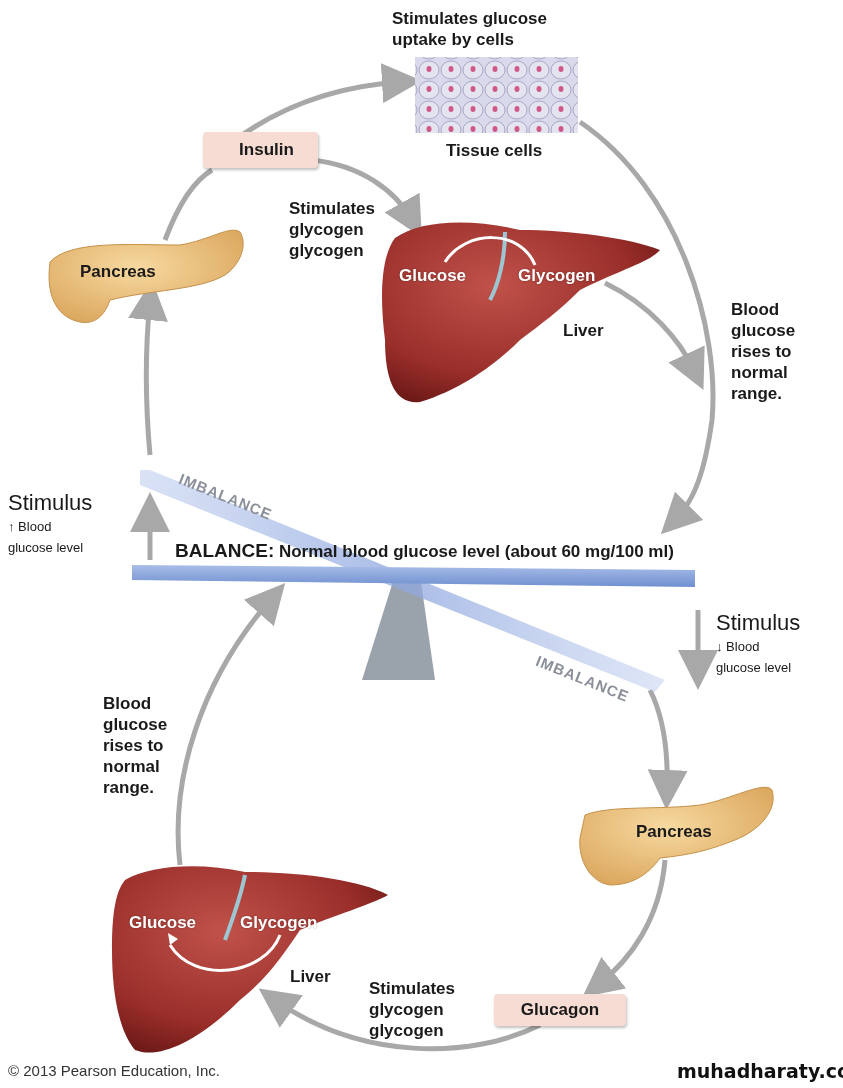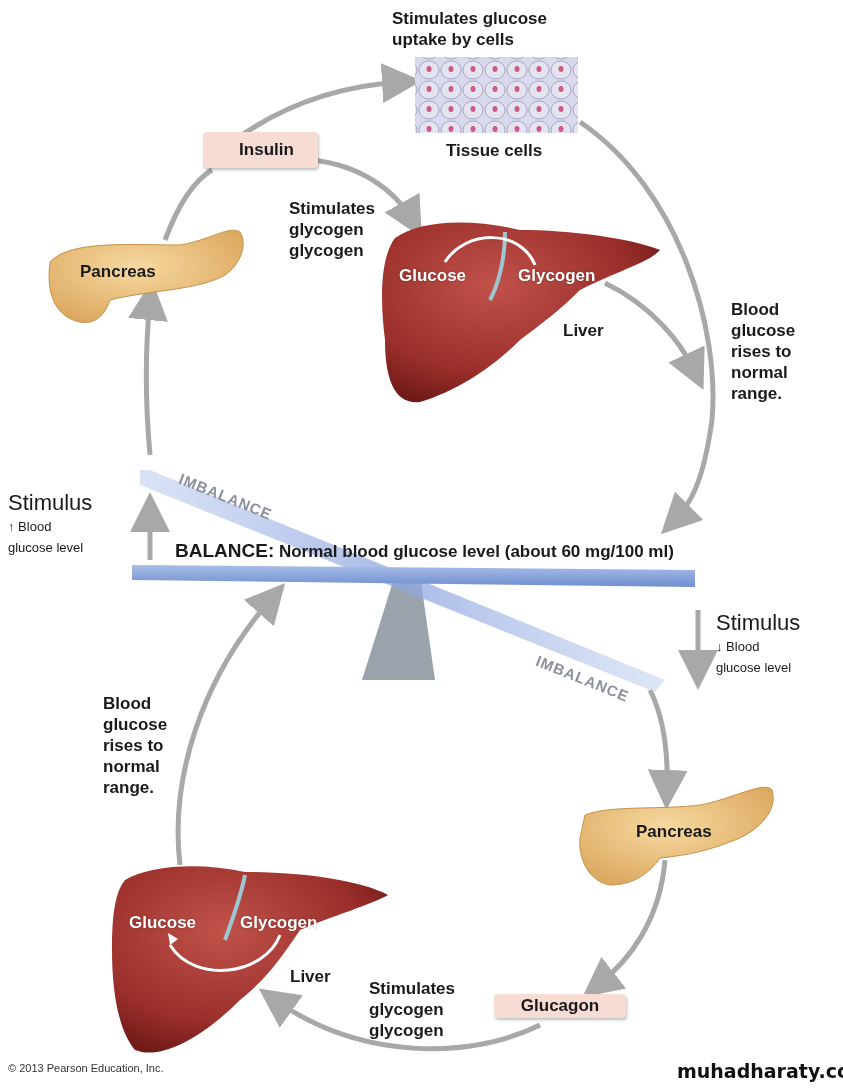--- a/index.html
+++ b/index.html
@@ -4,21 +4,21 @@
 <style>
   html,body{margin:0;padding:0;background:#fff;}
   body{width:843px;height:1088px;position:relative;overflow:hidden;font-family:"Liberation Sans",sans-serif;color:#1a1a1a;}
   svg#art{position:absolute;left:0;top:0;}
   .lbl{position:absolute;font-weight:bold;font-size:17px;line-height:21px;color:#1a1a1a;}
   .wlbl{position:absolute;font-weight:bold;font-size:17px;color:#fff;text-shadow:0 0 2px rgba(0,0,0,.4);}
   .box{position:absolute;background:#f6dcd2;border-radius:4px;box-shadow:1px 2px 3px rgba(0,0,0,.25);font-weight:bold;font-size:17px;display:flex;align-items:center;justify-content:center;}
   .stim{position:absolute;font-weight:normal;font-size:22px;line-height:26px;}
   .sub{font-size:13px;line-height:21px;display:block;}
   .imb{position:absolute;font-weight:bold;font-size:15px;color:#8a8f99;letter-spacing:1px;}
-  .copy{position:absolute;font-size:11px;color:#333;}
+  .copy{position:absolute;font-size:15px;color:#333;}
   .wm{position:absolute;font-size:19px;font-weight:bold;color:#111;font-family:"DejaVu Sans",sans-serif;}
 </style>
 </head>
 <body>
 
 <svg id="art" width="843" height="1088" viewBox="0 0 843 1088">
   <defs>
     <marker id="ah" markerWidth="8" markerHeight="8" refX="4" refY="4" orient="auto" markerUnits="strokeWidth">
       <path d="M0,0 L8,4 L0,8 z" fill="#a8a8a8"></path>
     </marker>
@@ -130,16 +130,16 @@
 </div>
 <div class="lbl" style="left:636px;top:821px;">Pancreas</div>
 <div class="wlbl" style="left:129px;top:913px;">Glucose</div>
 <div class="wlbl" style="left:240px;top:913px;">Glycogen</div>
 <div class="lbl" style="left:290px;top:966px;">Liver</div>
 <div class="lbl" style="left:369px;top:978px;">
   <span>Stimulates</span><br>
   <span>glycogen</span><br>
   <span>glycogen</span>
 </div>
-<div class="box" style="left:494px;top:994px;width:132px;height:24px;">Glucagon</div>
+<div class="box" style="left:494px;top:994px;width:132px;height:32px;">Glucagon</div>
 
 <div class="copy" style="left:8px;top:1062px;">© 2013 Pearson Education, Inc.</div>
 <div class="wm" style="left:677px;top:1060px;">muhadharaty.com</div>
 
 </body></html>

